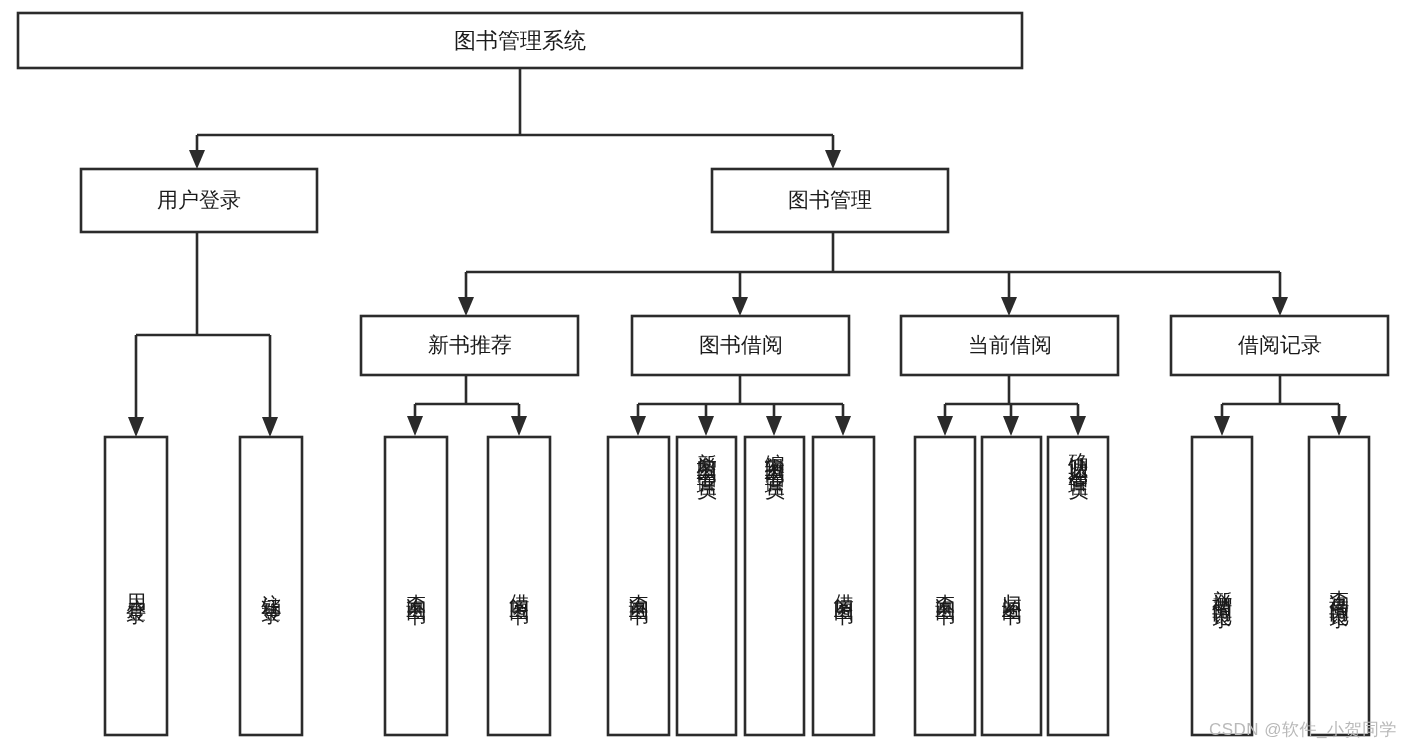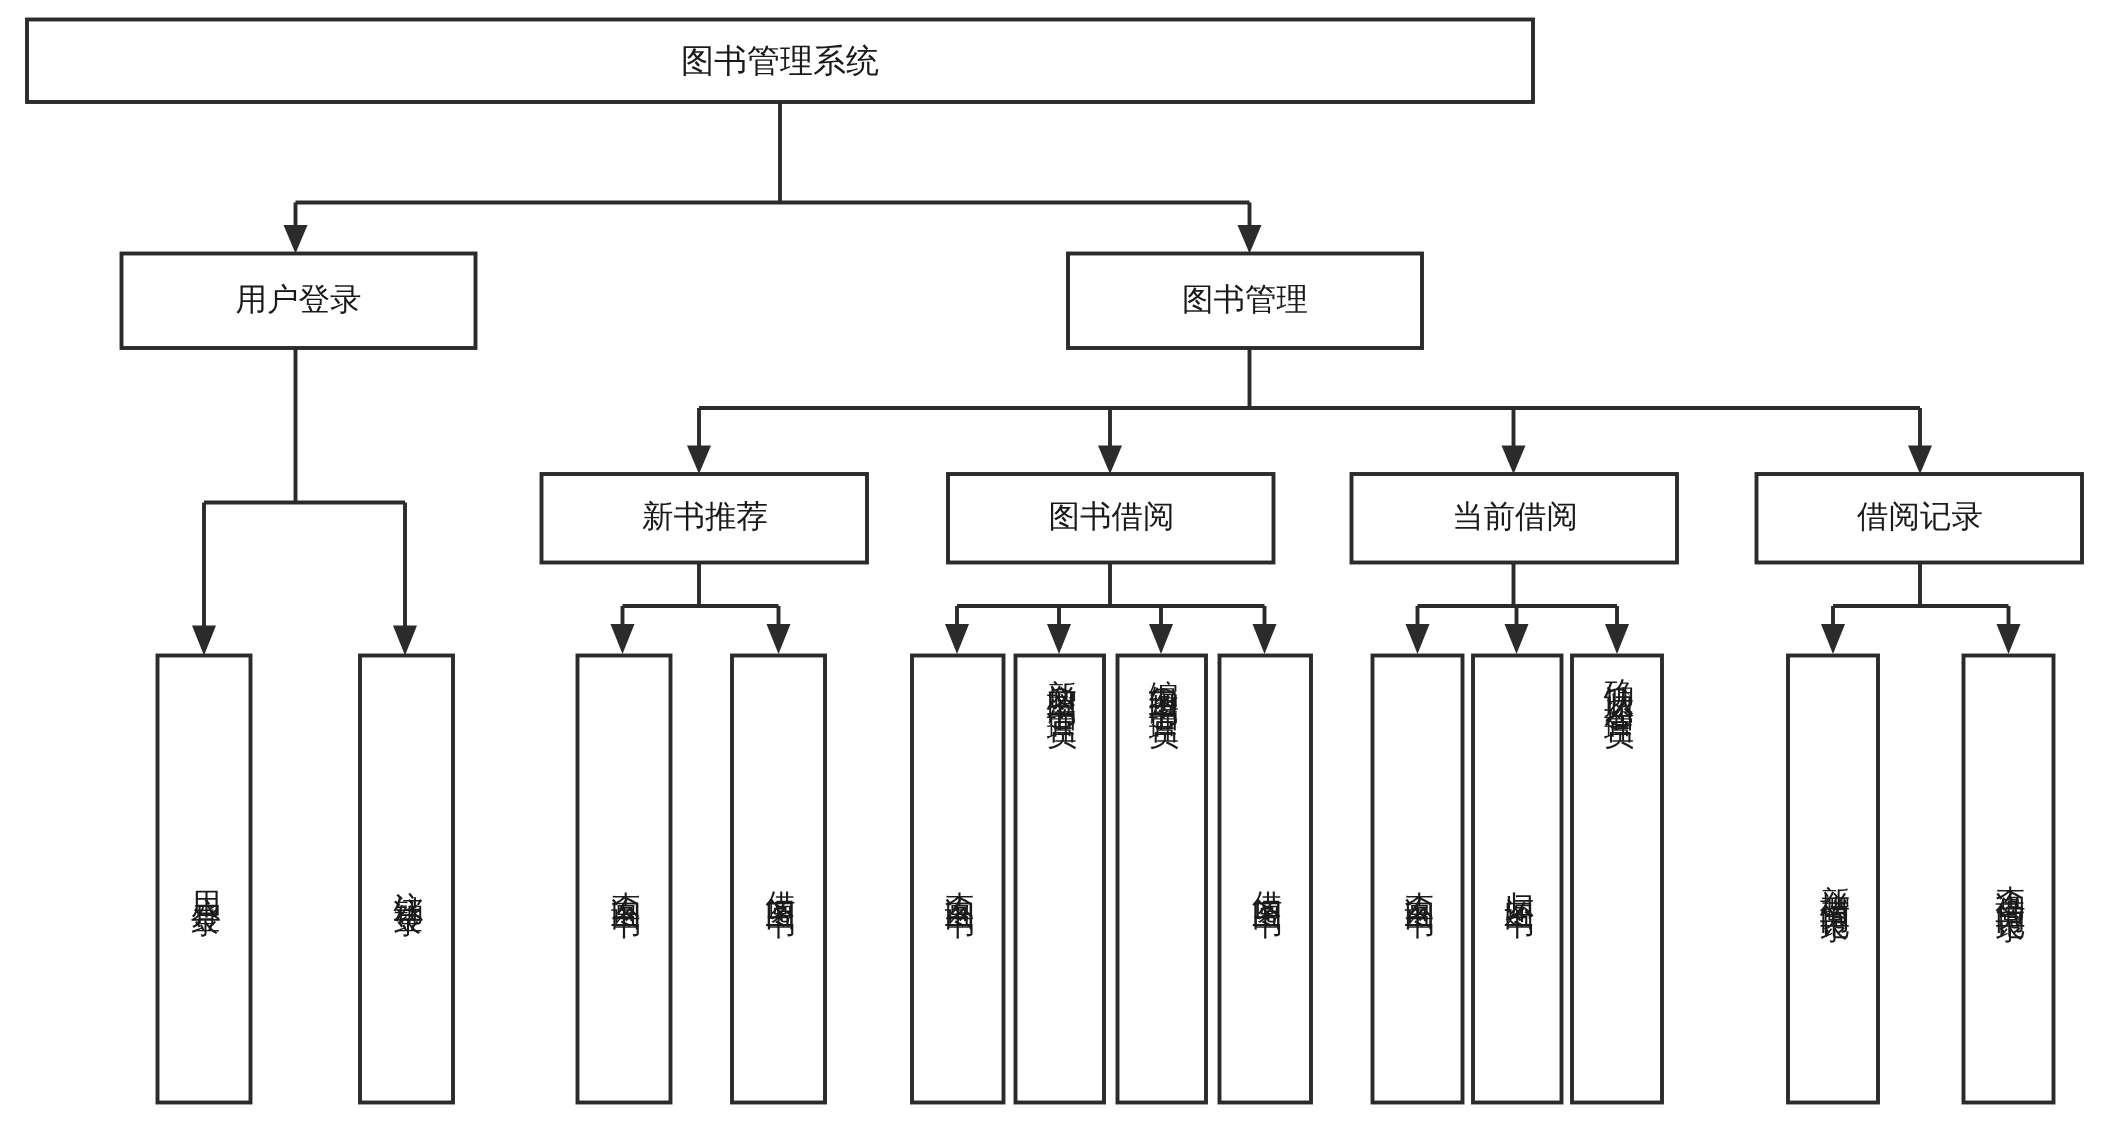--- a/index.html
+++ b/index.html
@@ -259,14 +259,15 @@
   </div>
 
   <div class="vert-label-wrap" style="left:1192px; top:437px; width:60px; height:298px;">
     <span class="vert-label">新增借阅记录</span>
   </div>
 
   <div class="vert-label-wrap" style="left:1309px; top:437px; width:60px; height:298px;">
     <span class="vert-label">查询借阅记录</span>
   </div>
 
+  <div class="watermark">CSDN @软件_小贺同学</div>
 
 </div>
 
 </body></html>

